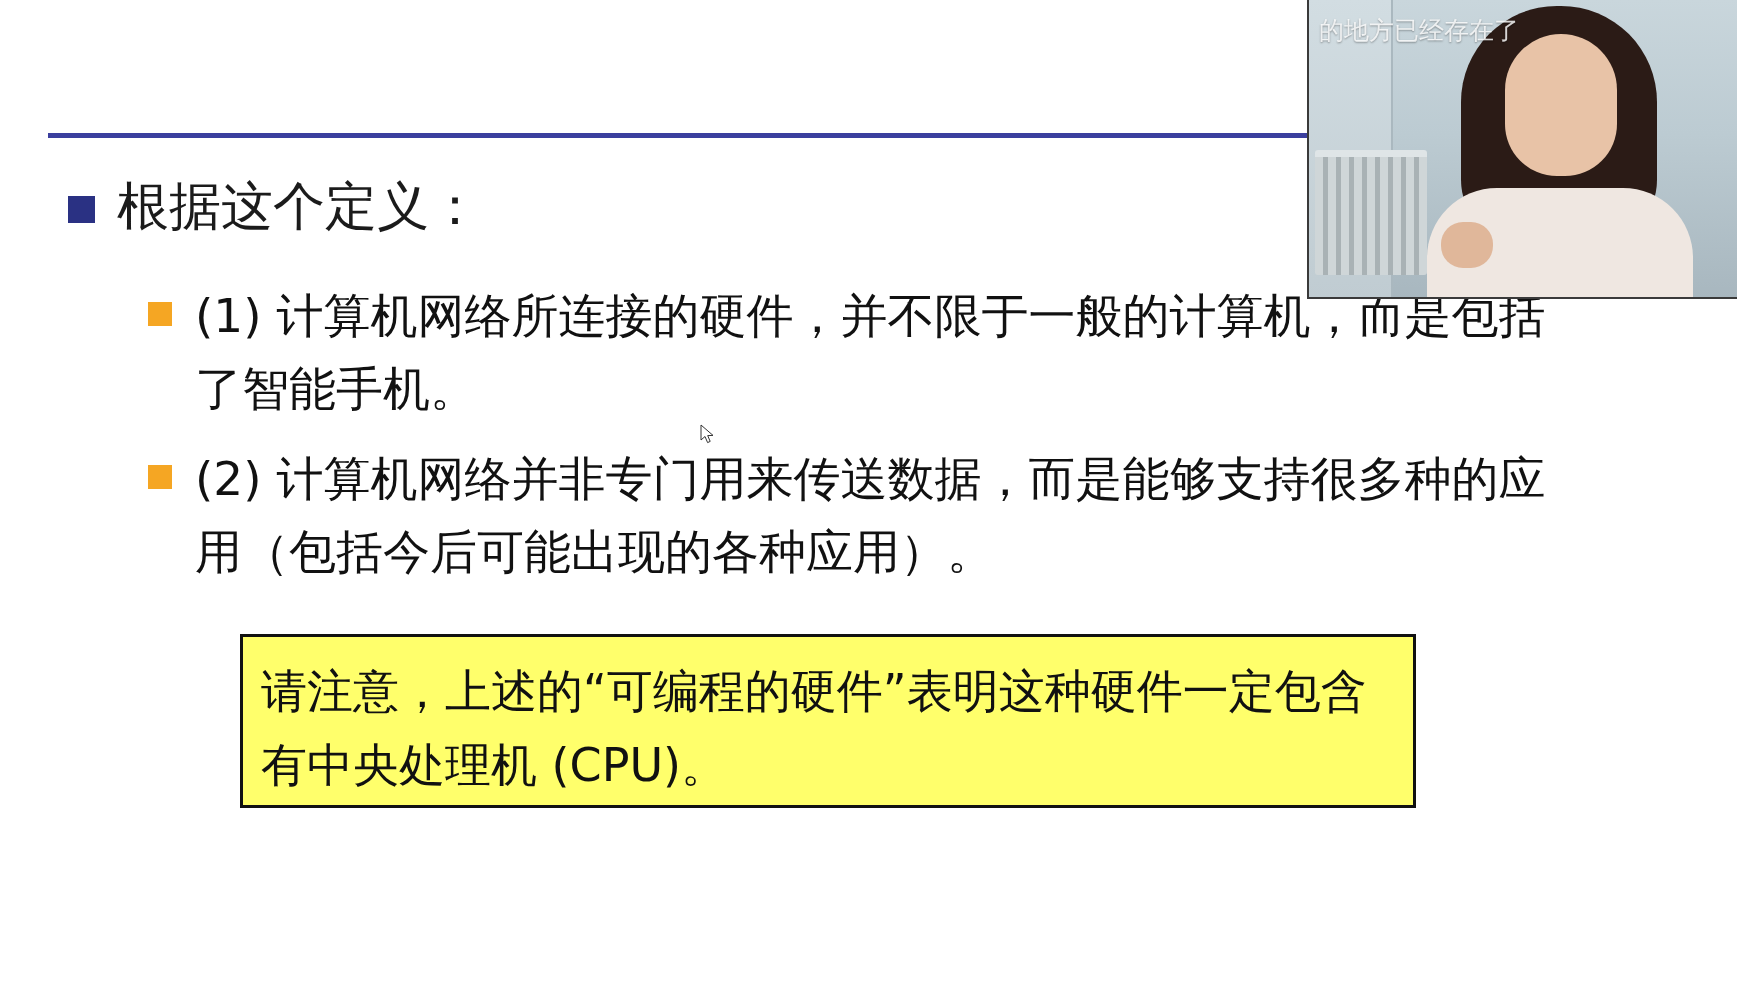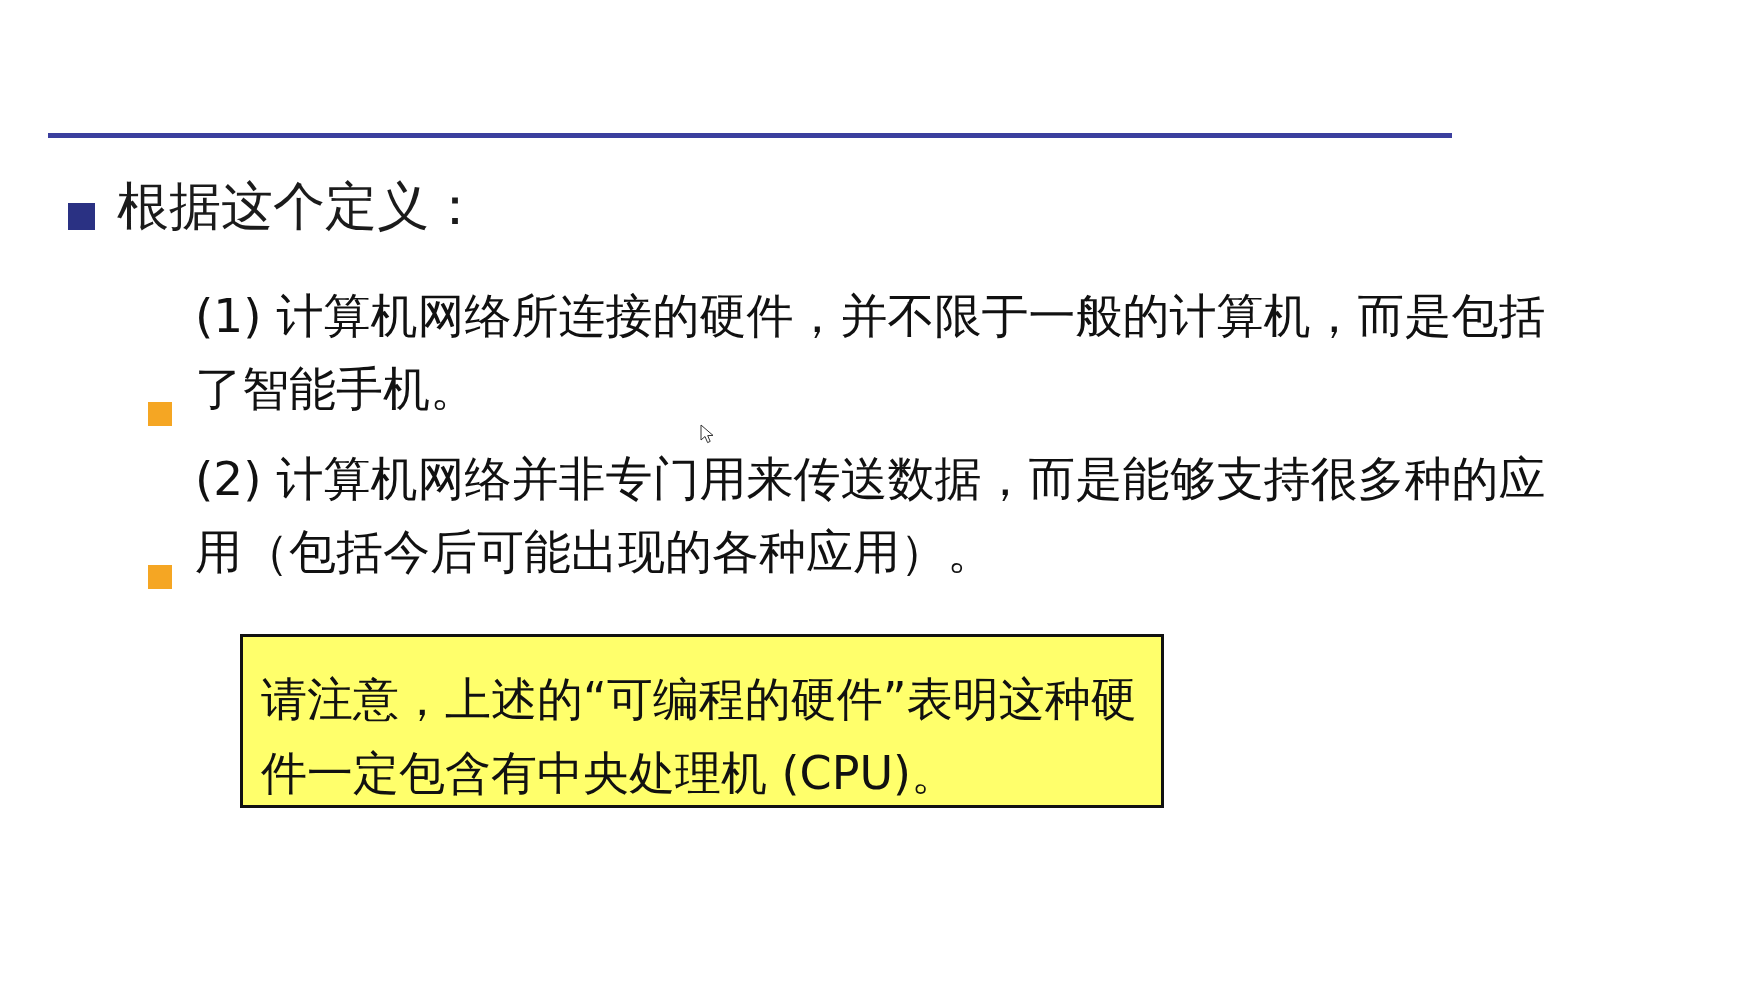--- a/index.html
+++ b/index.html
@@ -44,42 +44,42 @@
     height: 5px;
     background: #3b3f9e;
   }
 
   
   .lvl1 {
     position: absolute;
     left: 68px;
     top: 175px;
     display: flex;
-    align-items: center;
+    align-items: flex-start;
   }
   .lvl1 .marker {
     width: 27px;
     height: 27px;
     background: #2a3183;
     margin-top: 21px;
     margin-right: 22px;
     flex: 0 0 auto;
   }
   .lvl1 .text {
     font-size: 52px;
     color: #1b1b1b;
     line-height: 1.2;
     white-space: nowrap;
   }
 
   
   .lvl2 {
     position: absolute;
     display: flex;
-    align-items: flex-end;
+    align-items: flex-start;
     width: 1420px;
   }
   .lvl2#item-1 { left: 148px; top: 280px; }
   .lvl2#item-2 { left: 148px; top: 443px; }
 
   .lvl2 .marker {
     width: 24px;
     height: 24px;
     background: #f5a623;
     margin-top: 22px;
@@ -91,26 +91,26 @@
     color: #111111;
     line-height: 1.55;
     letter-spacing: 0px;
   }
 
   
   .callout {
     position: absolute;
     left: 240px;
     top: 634px;
-    width: 924px;
+    width: 1176px;
     height: 174px;
     background: #ffff6b;
     border: 3px solid #111111;
     box-sizing: border-box;
-    padding: 26px 18px 0 18px;
+    padding: 18px 18px 0 18px;
   }
   .callout .text {
     font-size: 46px;
     line-height: 1.6;
     color: #111111;
   }
 
   
   .webcam {
     position: absolute;
@@ -224,20 +224,30 @@
 
   <div class="lvl2" id="item-2">
     <div class="marker"></div>
     <div class="text">(2) 计算机网络并非专门用来传送数据，而是能够支持很多种的应用（包括今后可能出现的各种应用）。</div>
   </div>
 
   <div class="callout">
     <div class="text">请注意，上述的“可编程的硬件”表明这种硬件一定包含有中央处理机 (CPU)。</div>
   </div>
 
+  <div class="webcam">
+    <div class="wc-wall"></div>
+    <div class="wc-wall-seam"></div>
+    <div class="wc-radiator"></div>
+    <div class="wc-person-hair"></div>
+    <div class="wc-person-face"></div>
+    <div class="wc-person-body"></div>
+    <div class="wc-hand"></div>
+    <div class="wc-watermark">的地方已经存在了</div>
+  </div>
 
   <div class="cursor">
     <svg width="16" height="22" viewBox="0 0 16 22">
       <path d="M1 1 L1 16 L5 12.5 L7.6 18.6 L10.2 17.4 L7.7 11.6 L13 11.4 Z" fill="#ffffff" stroke="#333333" stroke-width="1"></path>
     </svg>
   </div>
 
 </div>
 
 </body></html>

